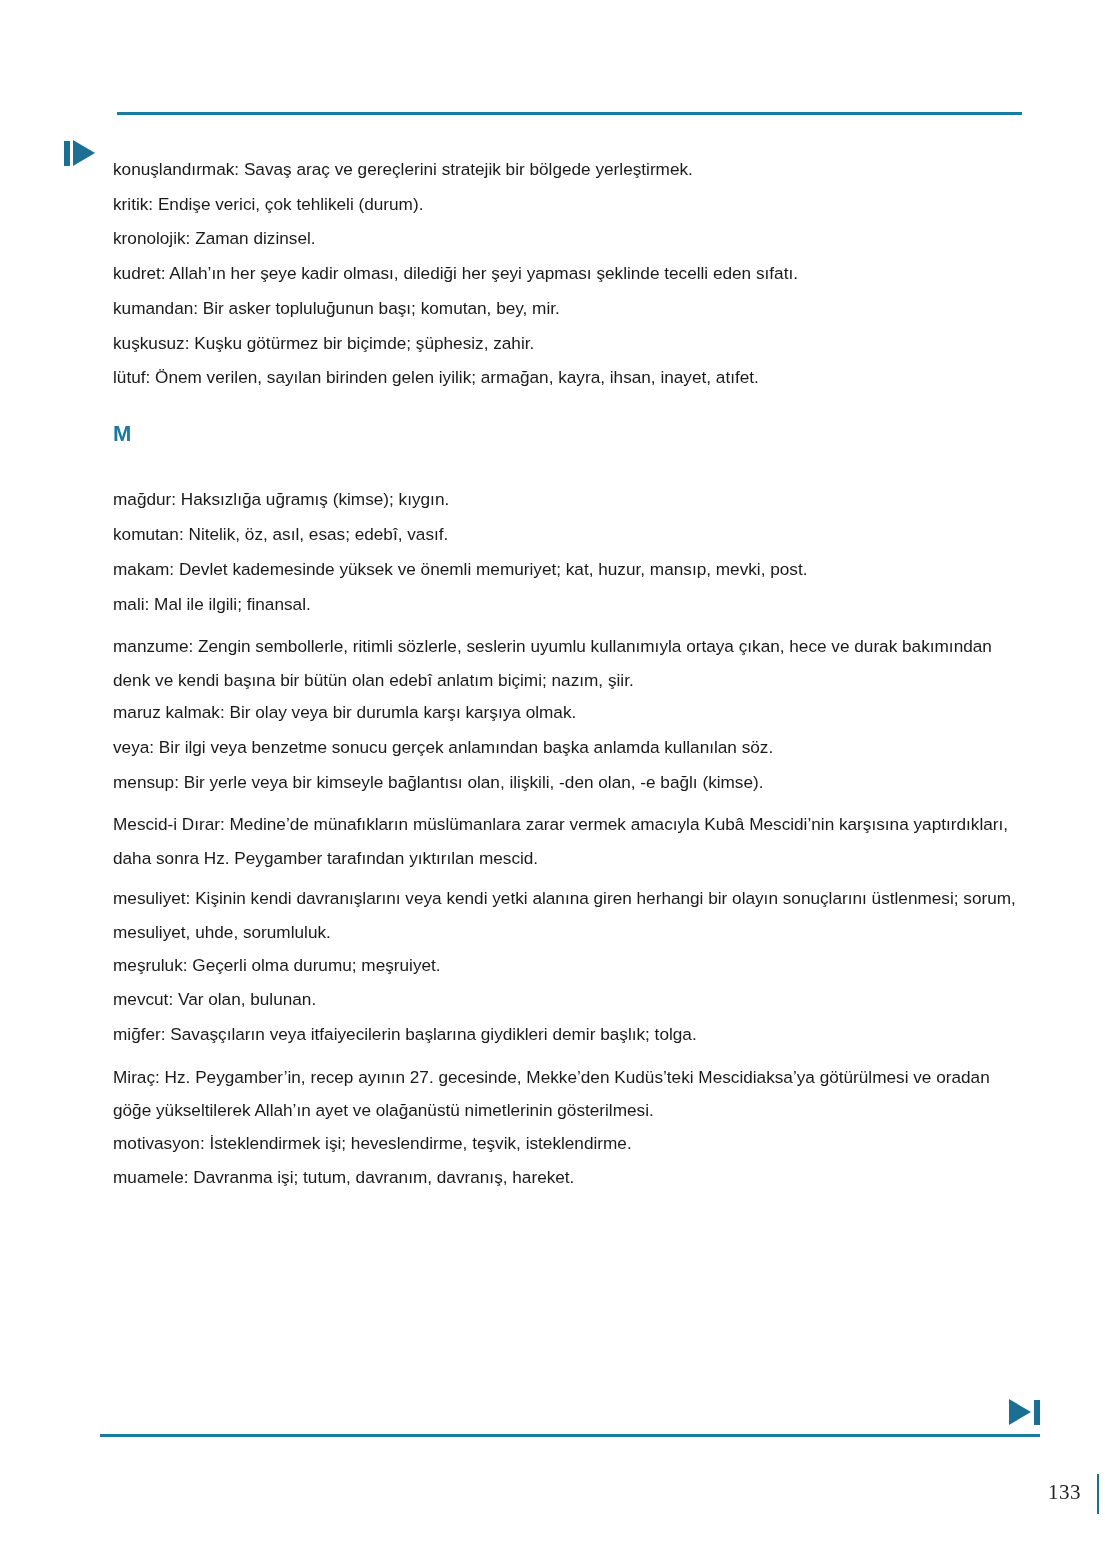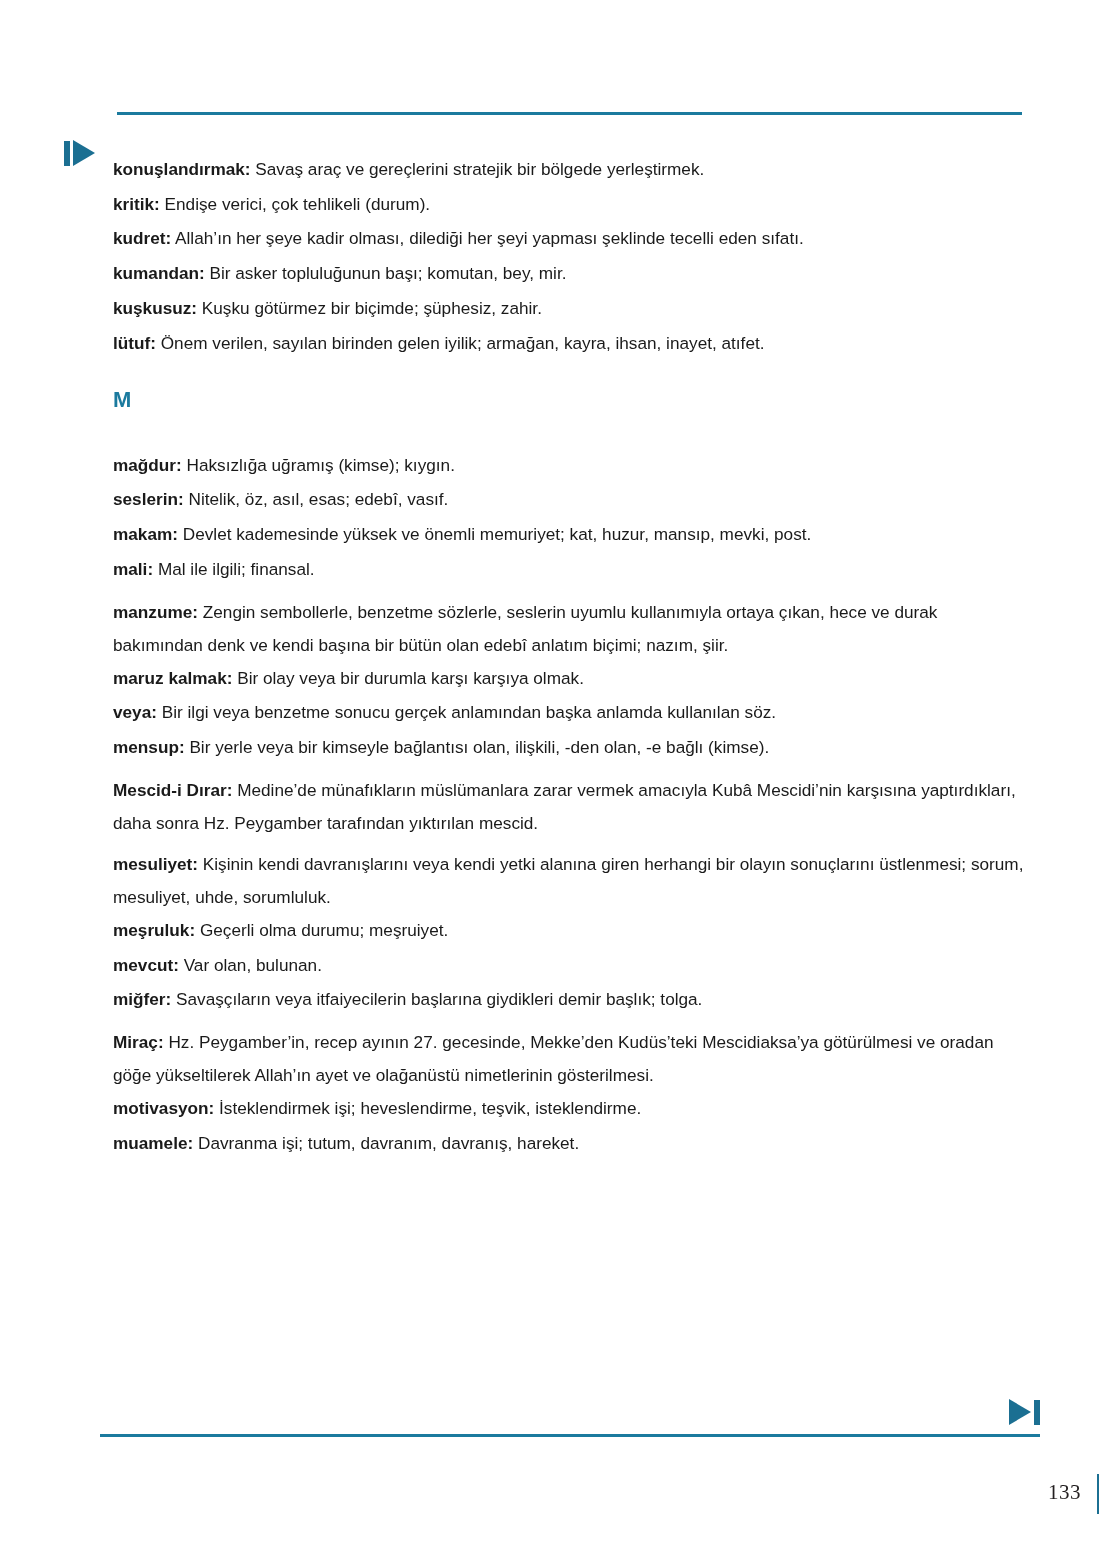--- a/index.html
+++ b/index.html
@@ -86,21 +86,21 @@
     line-height: 1.0;
     margin: 0 0 17.5px 0;
     color: #1a1a1a;
     text-align: left;
   }
   .entry.multiline {
     line-height: 1.95;
     margin-bottom: 7px;
   }
   .entry .term {
-    font-weight: bold;
+    font-weight: normal;
   }
 
   .section-heading {
     font-size: 22px;
     font-weight: bold;
     color: #1b7a9e;
     margin: 37px 0 46px 0;
     line-height: 1;
   }
 
@@ -141,34 +141,35 @@
   <div class="nav-prev">
     <span class="bar"></span>
     <span class="tri-right"></span>
   </div>
 
   <div class="content">
 
     <div id="list-upper">
         <p class="entry"><span class="term">konuşlandırmak:</span><span class="def"> Savaş araç ve gereçlerini stratejik bir bölgede yerleştirmek.</span></p>
         <p class="entry"><span class="term">kritik:</span><span class="def"> Endişe verici, çok tehlikeli (durum).</span></p>
+        <p class="entry"><span class="term">kronolojik:</span><span class="def"> Zaman dizinsel.</span></p>
         <p class="entry"><span class="term">kudret:</span><span class="def"> Allah’ın her şeye kadir olması, dilediği her şeyi yapması şeklinde tecelli eden sıfatı.</span></p>
         <p class="entry"><span class="term">kumandan:</span><span class="def"> Bir asker topluluğunun başı; komutan, bey, mir.</span></p>
         <p class="entry"><span class="term">kuşkusuz:</span><span class="def"> Kuşku götürmez bir biçimde; şüphesiz, zahir.</span></p>
         <p class="entry"><span class="term">lütuf:</span><span class="def"> Önem verilen, sayılan birinden gelen iyilik; armağan, kayra, ihsan, inayet, atıfet.</span></p>
       </div>
 
     <div class="section-heading">M</div>
 
     <div id="list-lower">
         <p class="entry"><span class="term">mağdur:</span><span class="def"> Haksızlığa uğramış (kimse); kıygın.</span></p>
-        <p class="entry"><span class="term">seslerin:</span><span class="def"> Nitelik, öz, asıl, esas; edebî, vasıf.</span></p>
+        <p class="entry"><span class="term">komutan:</span><span class="def"> Nitelik, öz, asıl, esas; edebî, vasıf.</span></p>
         <p class="entry"><span class="term">makam:</span><span class="def"> Devlet kademesinde yüksek ve önemli memuriyet; kat, huzur, mansıp, mevki, post.</span></p>
         <p class="entry"><span class="term">mali:</span><span class="def"> Mal ile ilgili; finansal.</span></p>
-        <p class="entry multiline"><span class="term">manzume:</span><span class="def"> Zengin sembollerle, benzetme sözlerle, seslerin uyumlu kullanımıyla ortaya çıkan, hece ve durak bakımından denk ve kendi başına bir bütün olan edebî anlatım biçimi; nazım, şiir.</span></p>
+        <p class="entry multiline"><span class="term">manzume:</span><span class="def"> Zengin sembollerle, ritimli sözlerle, seslerin uyumlu kullanımıyla ortaya çıkan, hece ve durak bakımından denk ve kendi başına bir bütün olan edebî anlatım biçimi; nazım, şiir.</span></p>
         <p class="entry"><span class="term">maruz kalmak:</span><span class="def"> Bir olay veya bir durumla karşı karşıya olmak.</span></p>
         <p class="entry"><span class="term">veya:</span><span class="def"> Bir ilgi veya benzetme sonucu gerçek anlamından başka anlamda kullanılan söz.</span></p>
         <p class="entry"><span class="term">mensup:</span><span class="def"> Bir yerle veya bir kimseyle bağlantısı olan, ilişkili, -den olan, -e bağlı (kimse).</span></p>
         <p class="entry multiline"><span class="term">Mescid-i Dırar:</span><span class="def"> Medine’de münafıkların müslümanlara zarar vermek amacıyla Kubâ Mescidi’nin karşısına yaptırdıkları, daha sonra Hz. Peygamber tarafından yıktırılan mescid.</span></p>
         <p class="entry multiline"><span class="term">mesuliyet:</span><span class="def"> Kişinin kendi davranışlarını veya kendi yetki alanına giren herhangi bir olayın sonuçlarını üstlenmesi; sorum, mesuliyet, uhde, sorumluluk.</span></p>
         <p class="entry"><span class="term">meşruluk:</span><span class="def"> Geçerli olma durumu; meşruiyet.</span></p>
         <p class="entry"><span class="term">mevcut:</span><span class="def"> Var olan, bulunan.</span></p>
         <p class="entry"><span class="term">miğfer:</span><span class="def"> Savaşçıların veya itfaiyecilerin başlarına giydikleri demir başlık; tolga.</span></p>
         <p class="entry multiline"><span class="term">Miraç:</span><span class="def"> Hz. Peygamber’in, recep ayının 27. gecesinde, Mekke’den Kudüs’teki Mescidiaksa’ya götürülmesi ve oradan göğe yükseltilerek Allah’ın ayet ve olağanüstü nimetlerinin gösterilmesi.</span></p>
         <p class="entry"><span class="term">motivasyon:</span><span class="def"> İsteklendirmek işi; heveslendirme, teşvik, isteklendirme.</span></p>

